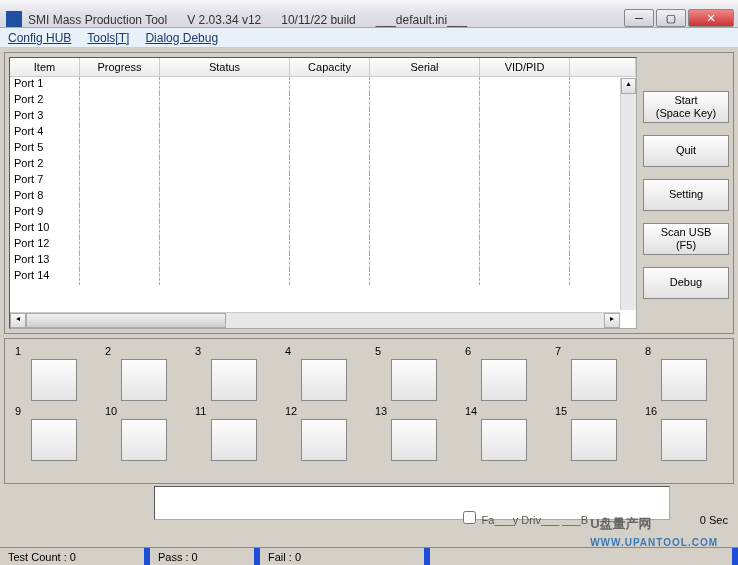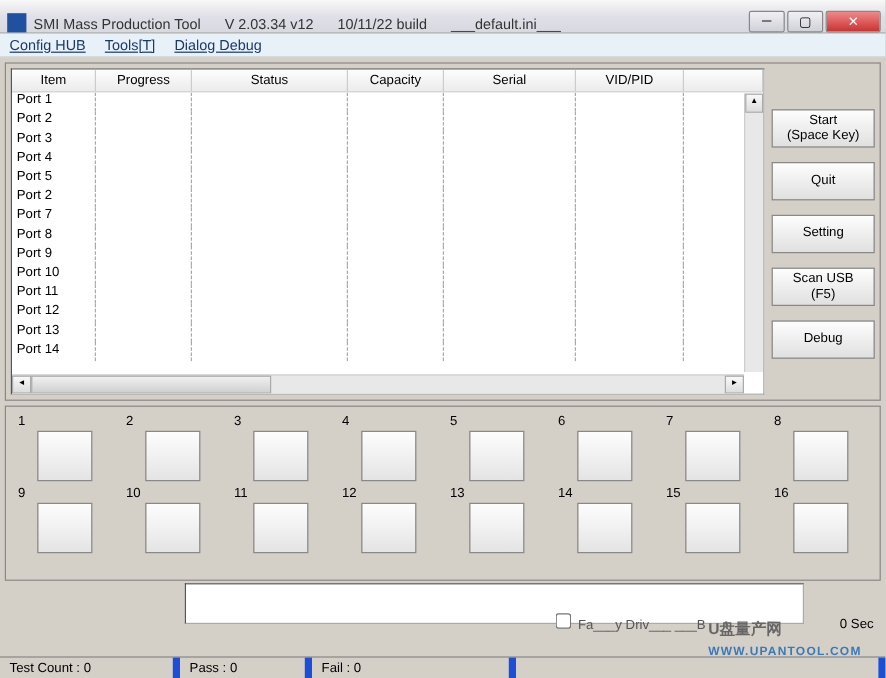--- a/index.html
+++ b/index.html
@@ -170,28 +170,20 @@
           </div>
           <div class="trow">
             <div class="col-item">Port 10</div>
             <div class="col-prog"></div>
             <div class="col-status"></div>
             <div class="col-cap"></div>
             <div class="col-serial"></div>
             <div class="col-vid"></div>
           </div>
           <div class="trow">
-            <div class="col-item">Port 11</div>
-            <div class="col-prog"></div>
-            <div class="col-status"></div>
-            <div class="col-cap"></div>
-            <div class="col-serial"></div>
-            <div class="col-vid"></div>
-          </div>
-          <div class="trow">
             <div class="col-item">Port 12</div>
             <div class="col-prog"></div>
             <div class="col-status"></div>
             <div class="col-cap"></div>
             <div class="col-serial"></div>
             <div class="col-vid"></div>
           </div>
           <div class="trow">
             <div class="col-item">Port 13</div>
             <div class="col-prog"></div>

